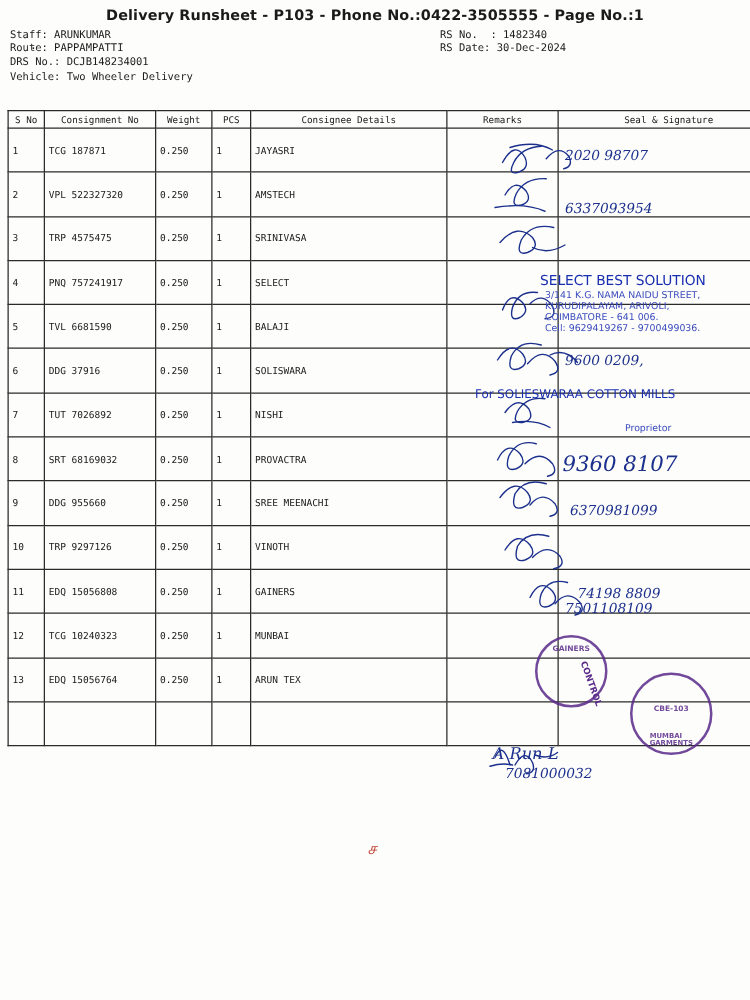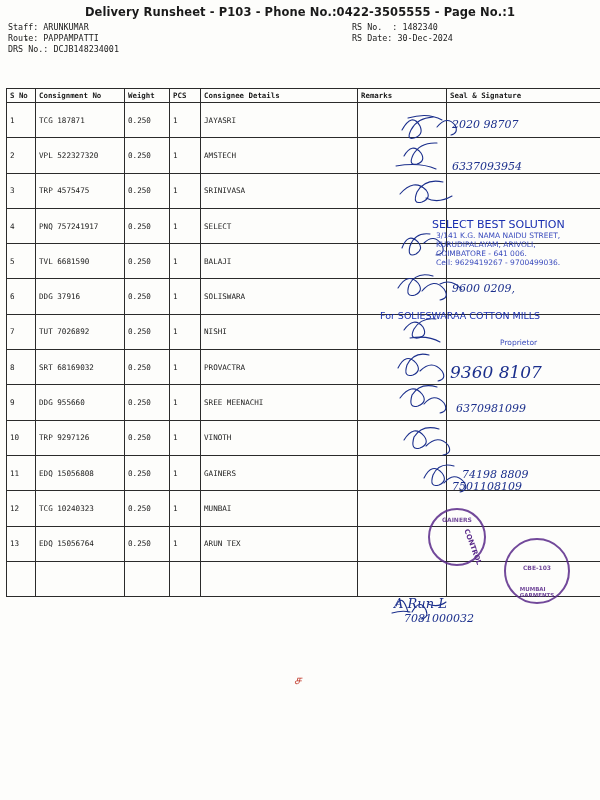--- a/index.html
+++ b/index.html
@@ -71,23 +71,23 @@
     table-layout: fixed;
   }
   table.runsheet th, table.runsheet td {
     border: 1px solid #2b2b2b;
     font-size: 7.6px;
     padding: 0 3px;
     vertical-align: middle;
   }
   table.runsheet th {
     font-family: "DejaVu Sans Mono", monospace;
-    font-weight: bold;
+    font-weight: normal;
     height: 13px;
-    text-align: left;
+    text-align: center;
     font-size: 7.4px;
   }
   table.runsheet td {
     height: 34.3px;
     text-align: left;
   }
   .c-sno   { width: 22px; }
   .c-con   { width: 82px; }
   .c-wt    { width: 38px; }
   .c-pcs   { width: 24px; }
@@ -150,20 +150,21 @@
 <div class="page">
 
   <div class="dot-mark">.</div>
 
   <div class="subtitle">Delivery Runsheet - P103 - Phone No.:0422-3505555 - Page No.:1</div>
 
   <div class="meta">
     <div class="row">Staff: ARUNKUMAR</div>
     <div class="row">Route: PAPPAMPATTI</div>
     <div class="row">DRS No.: DCJB148234001</div>
+    <div class="row">Vehicle: Two Wheeler Delivery</div>
     <div class="right-col">
       <div>RS No.  : 1482340</div>
       <div>RS Date: 30-Dec-2024</div>
     </div>
   </div>
 
   <table class="runsheet">
     <thead>
       <tr>
         <th class="c-sno">S No</th>

